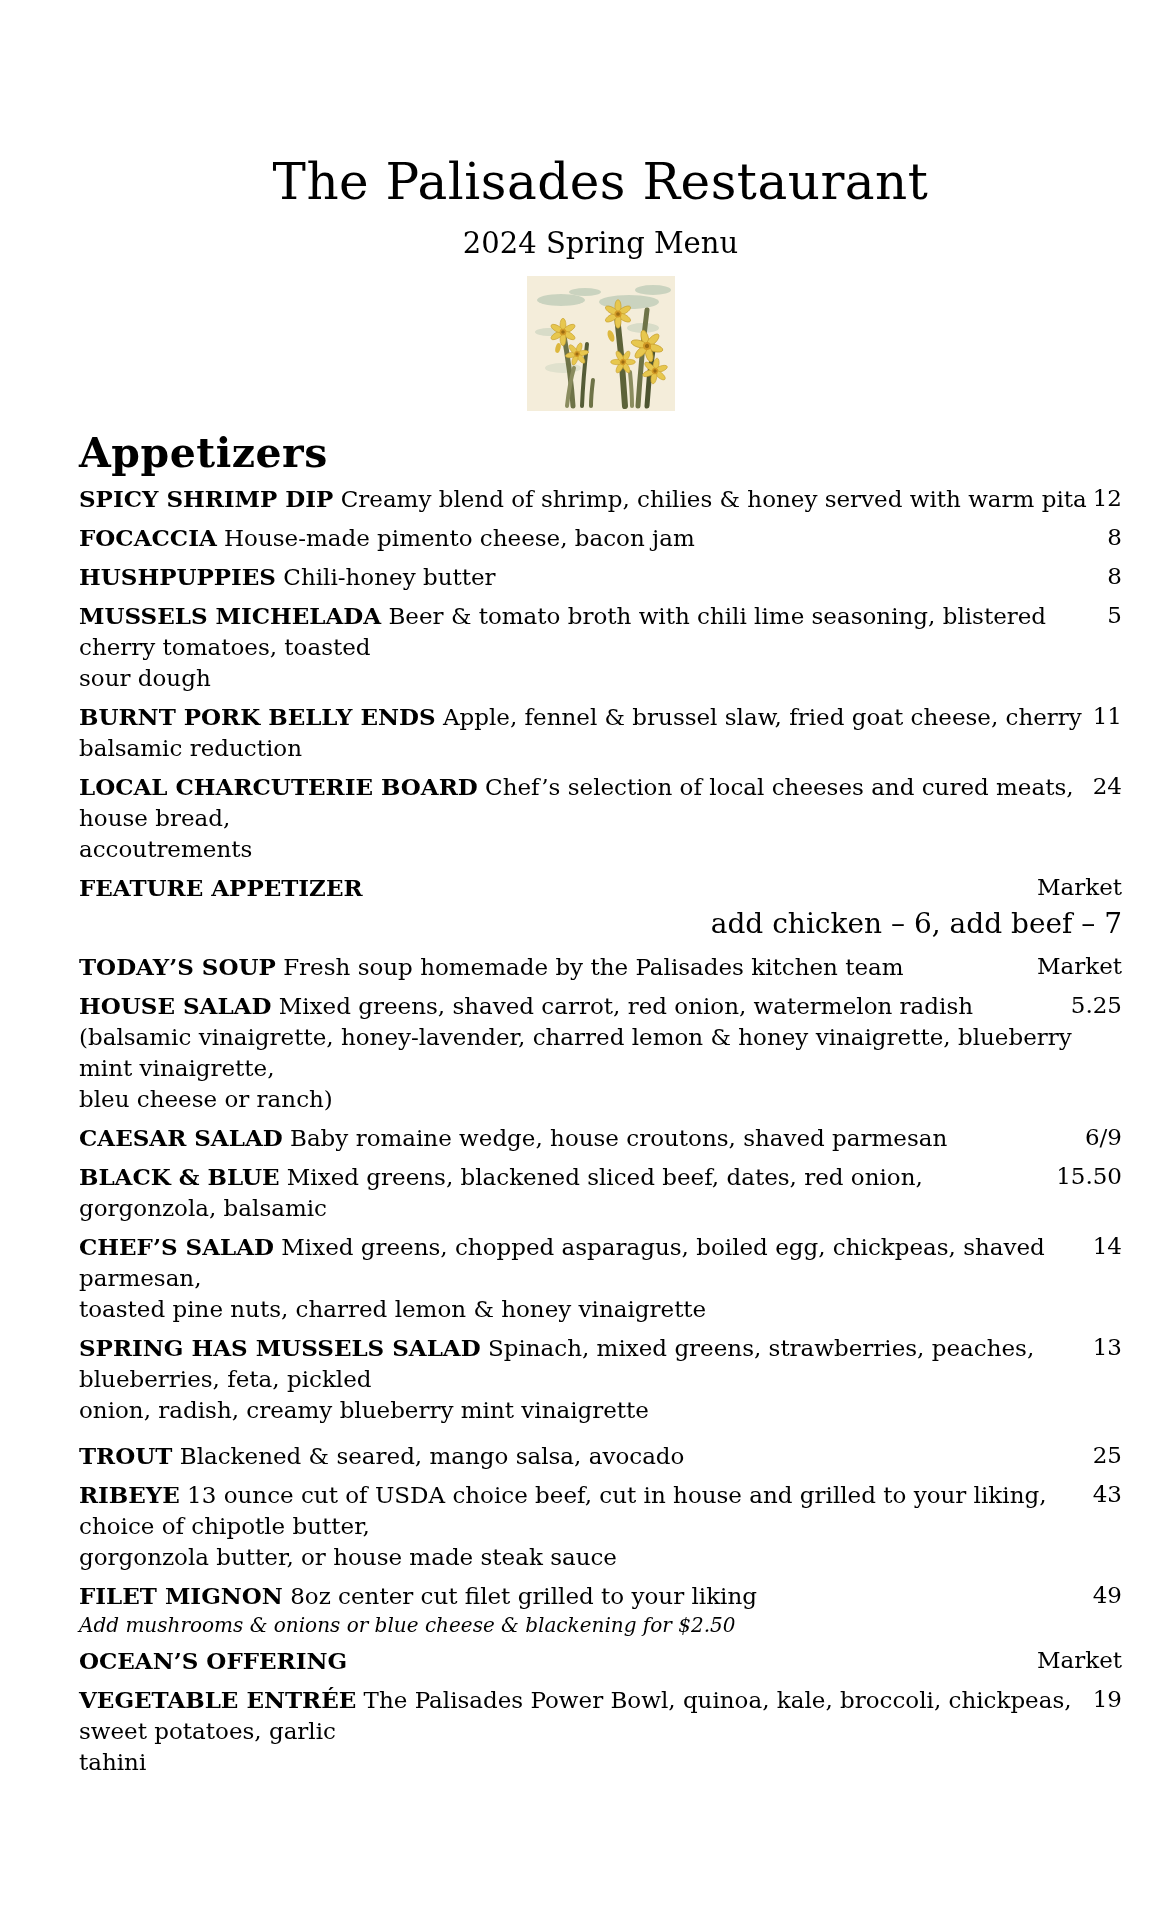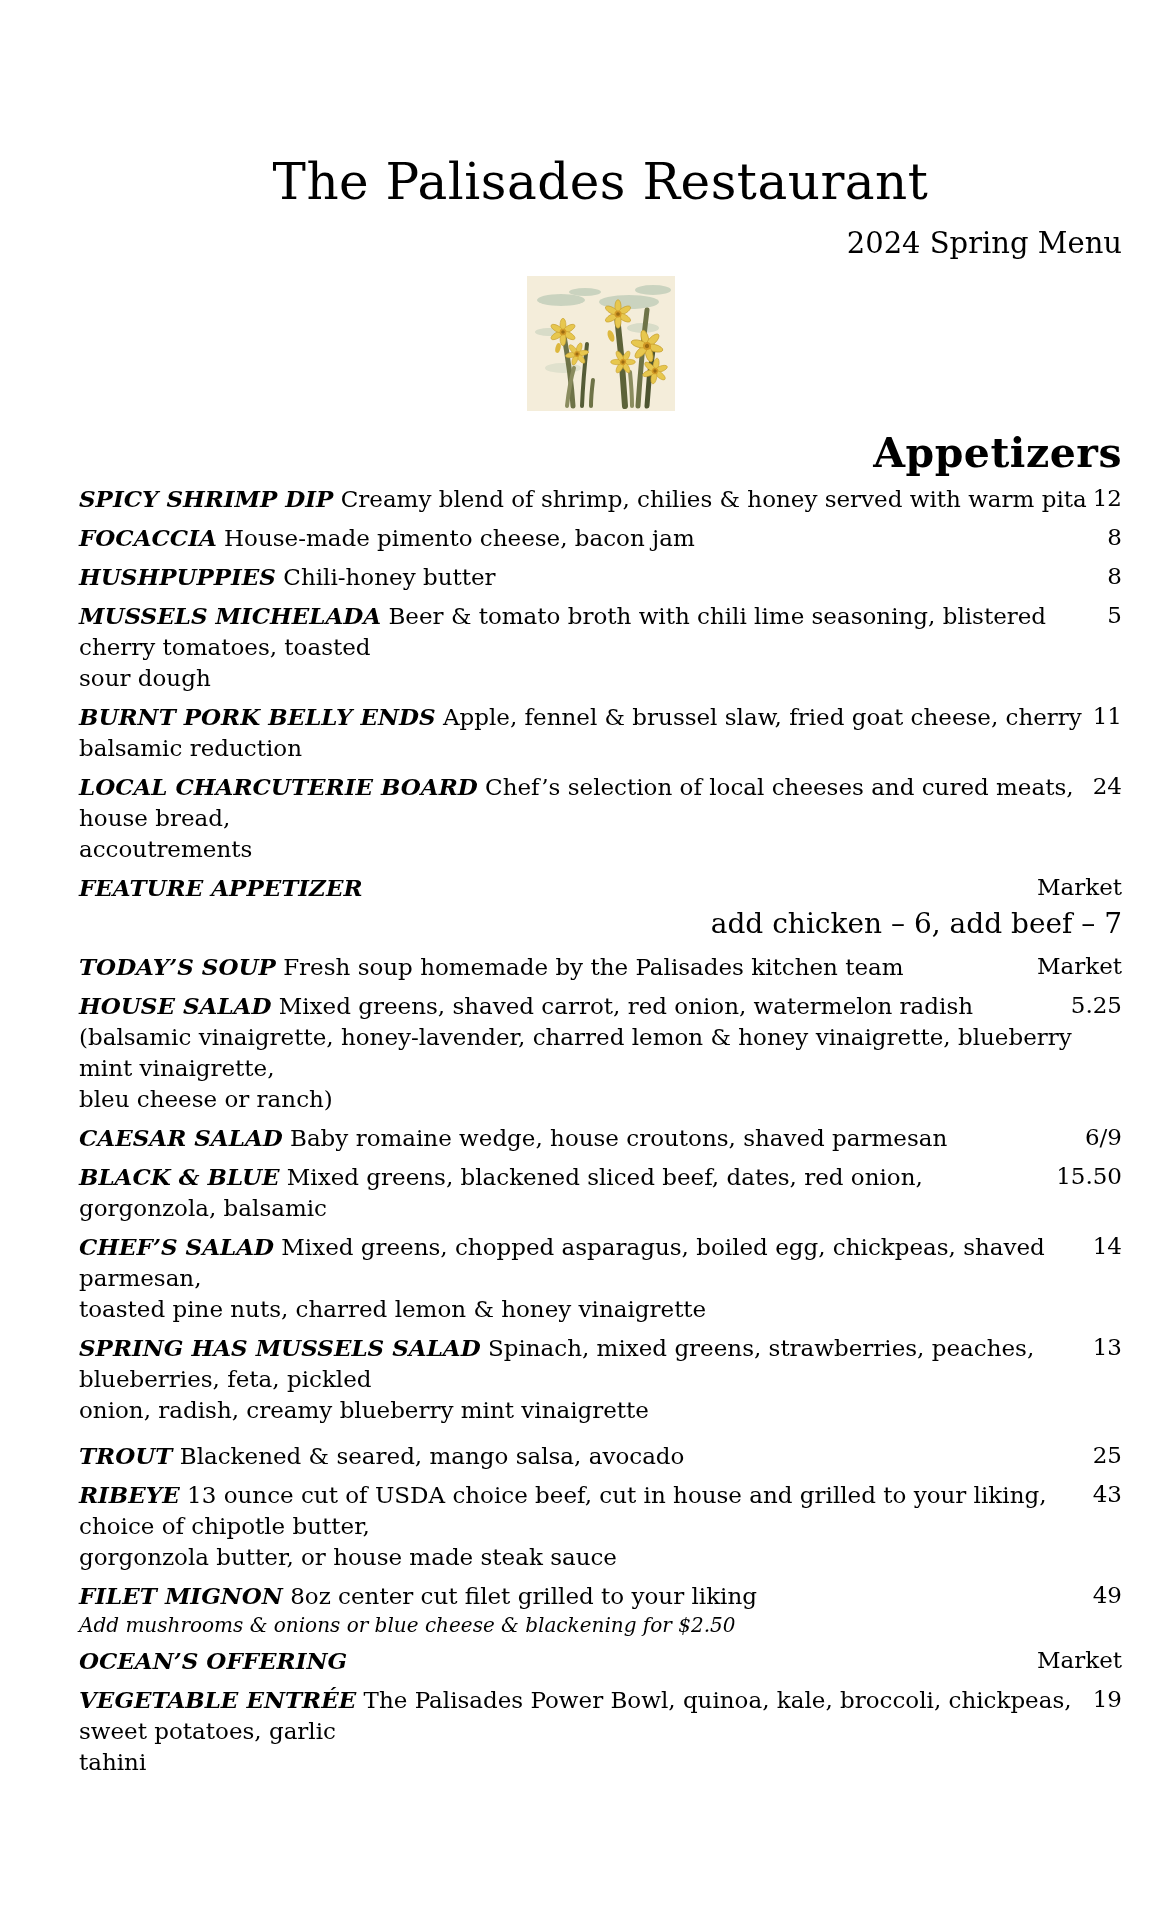--- a/index.html
+++ b/index.html
@@ -18,46 +18,46 @@
     margin:144px 0 0 0;
     font-size:50px; line-height:60px;
     font-weight:normal;
     text-align:center;
     letter-spacing:0.5px;
   }
   .menu-subtitle {
     margin:12px 0 0 0;
     font-size:29px; line-height:38px;
     font-weight:normal;
-    text-align:right;
+    text-align:center;
   }
   .artwork { display:block; margin:14px auto 0 auto; width:148px; height:135px; }
 
   .section-heading {
     font-size:41px; line-height:48px;
     font-weight:bold;
-    text-align:right;
+    text-align:left;
     margin:30px 0 0 0;
     letter-spacing:0.5px;
   }
   section:first-of-type .section-heading { margin-top:18px; }
   .section-note {
     font-size:28px; line-height:26px;
     text-align:right;
     margin:2px 0 0 0;
   }
   .items { margin-top:14px; }
   .section-heading + .items { margin-top:6px; }
 
   .item {
     margin:0 0 7px 0;
     font-size:23px; line-height:31px;
   }
   .price { float:right; font-size:23px; }
-  .name  { font-weight:bold;font-style:italic; }
+  .name  { font-weight:bold; }
   .desc  { white-space:pre-line; }
   .itemnote {
     display:block;
     font-style:italic;
     font-size:20px; line-height:26px;
   }
 </style>
 </head>
 <body>
 

